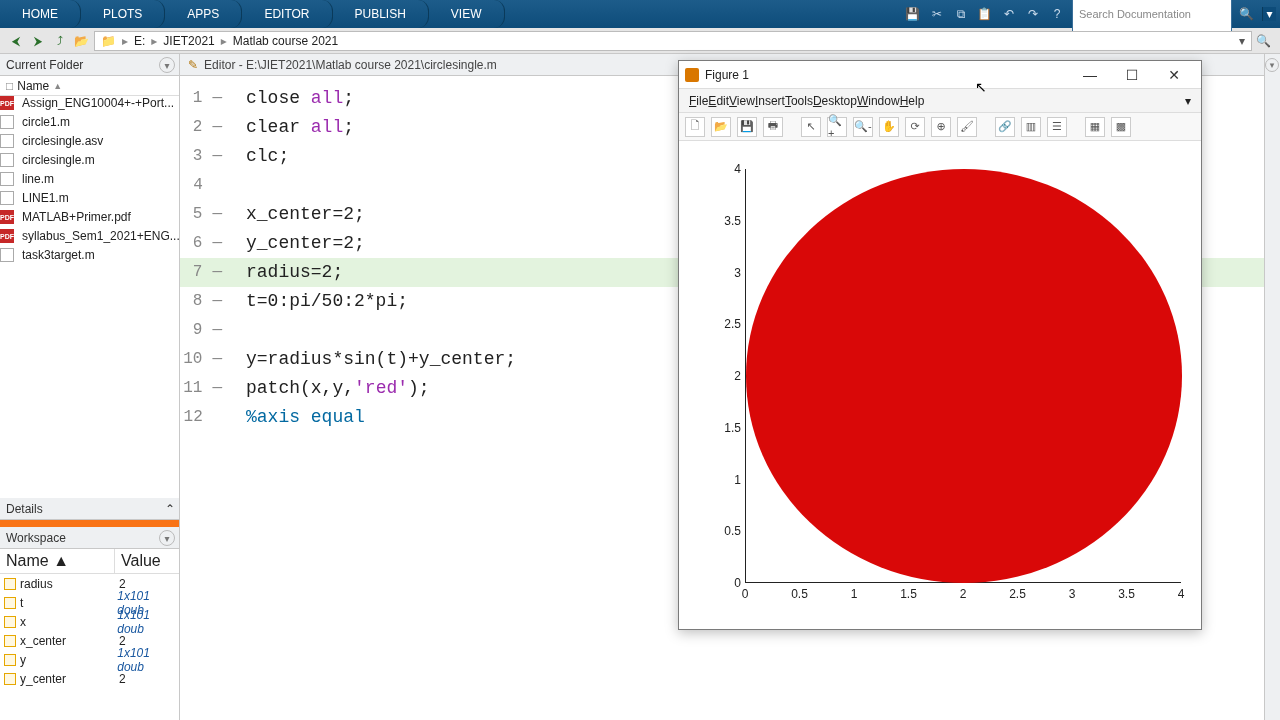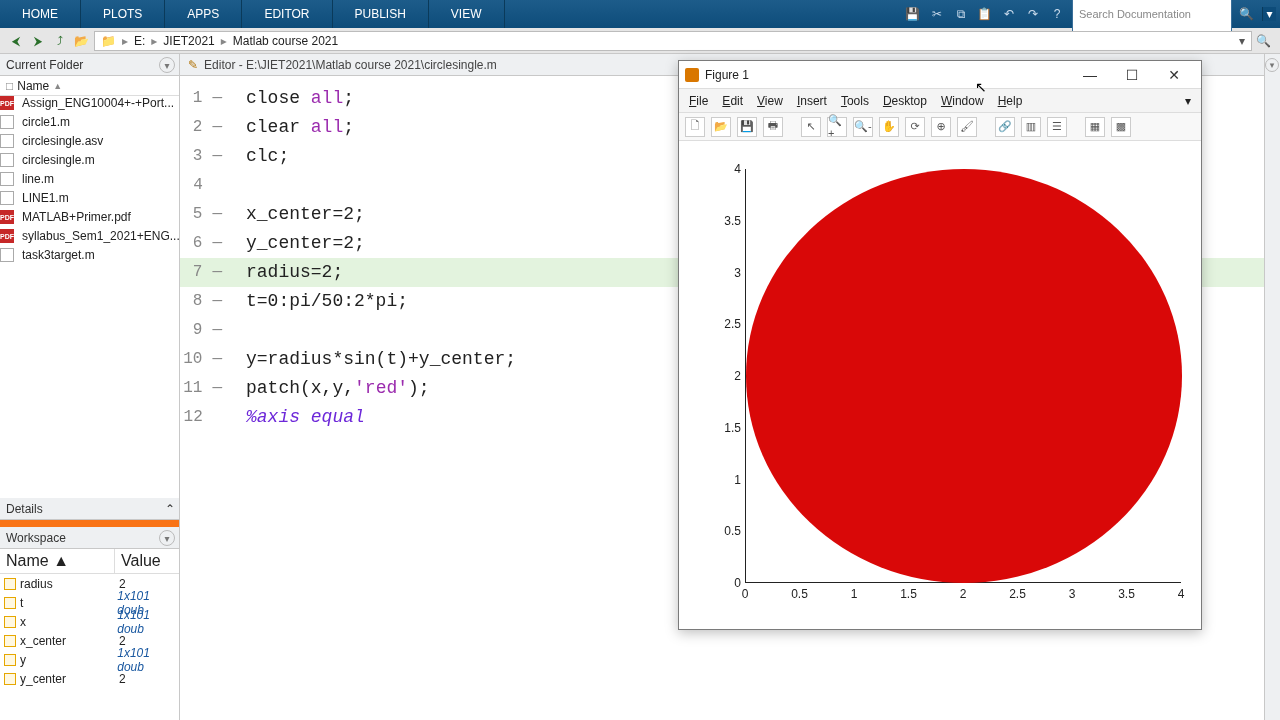--- a/index.html
+++ b/index.html
@@ -1,19 +1,19 @@
 <!DOCTYPE html>
 <html><head>
 <meta charset="utf-8">
 <style>
   * { box-sizing: border-box; margin: 0; padding: 0; }
   body { font-family: "Segoe UI", Arial, sans-serif; font-size: 12px; background: #fff; width: 1280px; height: 720px; overflow: hidden; color: #222; }
   
   .toolstrip { height: 28px; background: linear-gradient(#1d5c8a,#0d4c7a); display: flex; align-items: stretch; color: #fff; }
-  .tab { padding: 0 22px; display: flex; align-items: center; font-size: 12px; cursor: pointer; border-right: 1px solid #0a3a5a; }
+  .tab { padding: 0 22px; display: flex; align-items: center; font-size: 12px; cursor: pointer; border-right: 1px solid #0a3a5a; border-radius: 11px; }
   .ts-right { margin-left: auto; display: flex; align-items: center; gap: 6px; padding-right: 4px; }
   .ts-icon { width: 18px; height: 18px; display: flex; align-items: center; justify-content: center; color: #cde; }
   .ts-search { width: 160px; height: 36px; background: #fff; padding: 0 6px; font-size: 11px; color: #888; display: flex; align-items: center; border: 1px solid #3a6f9a; }
   .ts-drop { width: 14px; background: #0d4c7a; border-left: 1px solid #0a3a5a; display:flex;align-items:center;justify-content:center; }
 
   .addrbar { height: 26px; background: #e6e6e6; border-bottom: 1px solid #c8c8c8; display: flex; align-items: center; gap: 2px; padding: 0 6px; }
   .nav-btn { width: 20px; height: 20px; display: flex; align-items: center; justify-content: center; color: #2a6f2a; }
   .addr-path { flex: 1; height: 20px; background: #fff; border: 1px solid #bcbcbc; display: flex; align-items: center; padding: 0 6px; gap: 6px; font-size: 12px; }
   .addr-seg { color: #222; }
   .addr-sep { color: #888; }
@@ -47,28 +47,28 @@
   .editor-area { flex: 1; position: relative; background:#fff; }
   .ed-title { height: 22px; background: #eef0f2; border-bottom: 1px solid #c8c8c8; display:flex;align-items:center;gap:6px;padding:0 8px;font-size:12px;color:#444; }
   .ed-title .pen { color:#b07000; }
   .code { padding: 8px 0 0 0; font-family: "Consolas","Courier New",monospace; font-size: 18px; line-height: 29px; }
   .code-line { display:flex; }
   .gutter { width: 48px; text-align:right; color:#888; padding-right:6px; font-size:16px; position:relative; }
   .gutter .dash { display:inline-block; width:10px; color:#888; }
   .code-text { padding-left: 18px; white-space: pre; }
   .hl { background: #e3f3de; }
   .kw-str { color: #9b2cae; }
-  .cmt { color: #6d28d9; font-style: italic; }
+  .cmt { color: #0369a1; }
 
   .figwin { position:absolute; left:498px; top:6px; width:524px; height:570px; background:#f4f4f4; border:1px solid #7a7a7a; box-shadow: 0 3px 12px rgba(0,0,0,.25); }
   .fig-titlebar { height: 28px; background:#fff; display:flex;align-items:center;padding:0 6px;gap:6px;border-bottom:1px solid #ddd; }
   .fig-ico { width:14px;height:14px;background:#d97700;border-radius:2px; }
   .fig-ctrls { margin-left:auto; display:flex; gap:0; }
   .fig-ctrl { width:42px;height:26px;display:flex;align-items:center;justify-content:center;font-size:14px;color:#333; }
-  .fig-menu { height:24px;display:flex;align-items:center;gap:14px;padding:0 10px;font-size:12px;border-bottom:1px solid #ddd;background:#f4f4f4; }
+  .fig-menu { height:24px;display:flex;align-items:center;padding:0 10px;font-size:12px;border-bottom:1px solid #ddd;background:#f4f4f4; }
   .fig-menu span { cursor:default; }
   .fig-menu .u { text-decoration: underline; }
   .fig-tb { height:28px;display:flex;align-items:center;gap:6px;padding:0 6px;border-bottom:1px solid #ddd;background:#f8f8f8; }
   .ftb { width:20px;height:20px;border:1px solid #ccc;background:#fff;display:flex;align-items:center;justify-content:center;font-size:11px;color:#555; }
   .fig-plot { position:relative; width:100%; height:calc(100% - 80px); background:#fff; }
   .axes { position:absolute; left:66px; top:28px; right:20px; bottom:46px; border-left:1px solid #222;border-bottom:1px solid #222; }
   .circle { position:absolute; border-radius:50%; background:#d90808; }
   .ytick { position:absolute; left:44px; font-size:12px; transform:translateY(-50%); text-align:right; width:18px; }
   .xtick { position:absolute; bottom:28px; font-size:12px; transform:translateX(-50%); }
 

